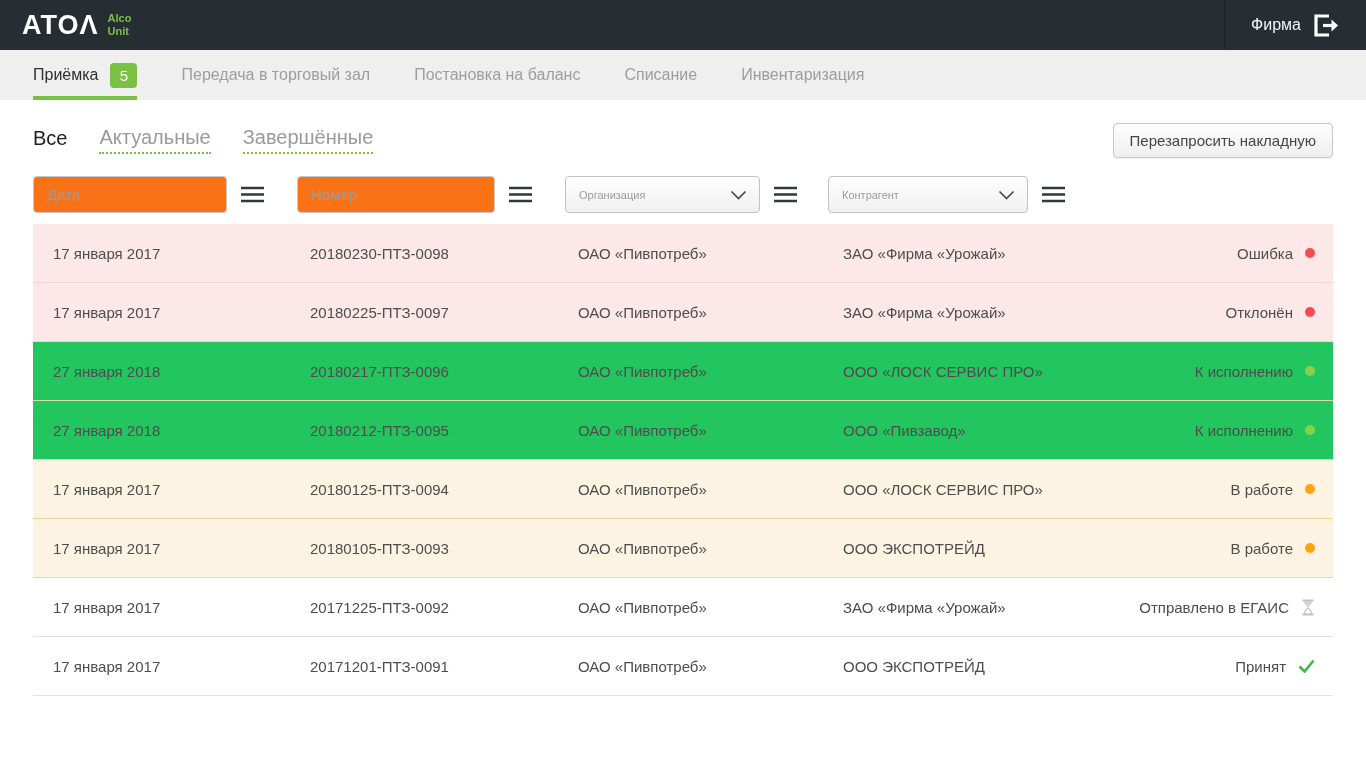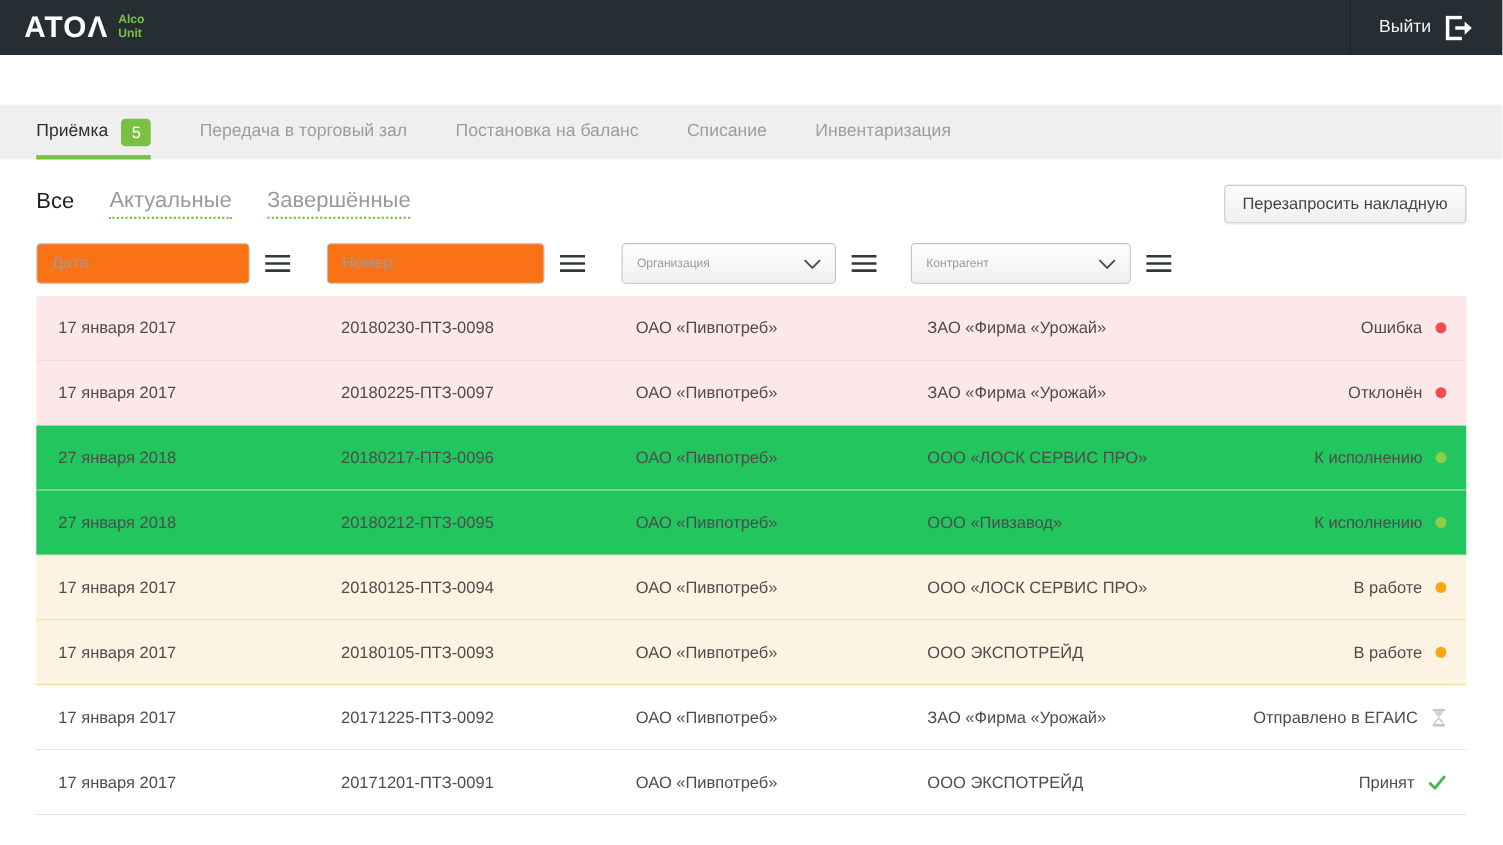--- a/index.html
+++ b/index.html
@@ -15,21 +15,21 @@
   .menu-item { display:flex; align-items:center; gap:10px; padding:0 28px; font-size:16px; color:#eef1f2; cursor:pointer; position:relative; }
   .menu-item.active { background:#171b1e; }
   .menu-item.active .notch { position:absolute; bottom:0; left:50%; margin-left:-8px; width:0; height:0;
       border-left:8px solid transparent; border-right:8px solid transparent; border-bottom:8px solid #fdfdfd; }
   .alert-badge { width:19px; height:19px; border-radius:50%; background:#68b82f; color:#fff; font-size:13px; font-weight:bold;
       display:flex; align-items:center; justify-content:center; }
   .logout { margin-left:auto; display:flex; align-items:center; gap:12px; padding:0 26px; font-size:16px; color:#f2f4f5;
       border-left:1px solid #1b2024; cursor:pointer; }
 
   
-  .tabbar { height:50px; background:#efefef; display:flex; align-items:stretch; padding:0 33px;margin-top:45px; }
+  .tabbar { height:50px; background:#efefef; display:flex; align-items:stretch; padding:0 33px; }
   .tab { display:flex; align-items:center; gap:12px; margin-right:44px; font-size:16px; color:#9d9d9d; cursor:pointer;
       border-bottom:4px solid transparent; padding-top:4px; }
   .tab.active { color:#2f2f2f; border-bottom-color:#7ac143; }
   .count-badge { min-width:27px; height:25px; padding:0 6px; border-radius:4px; background:#7ac143; color:#fff;
       font-size:15px; display:flex; align-items:center; justify-content:center; }
 
   
   .view-row { display:flex; align-items:center; padding:22px 33px 0 33px; height:58px; }
   .view-link { font-size:20px; color:#9a9a9a; margin-right:32px; cursor:pointer; border-bottom:2px dotted #7ac143; padding-bottom:3px; }
   .view-link.active { color:#1f1f1f; border-bottom:none; font-weight:400; }
@@ -74,21 +74,21 @@
 
   <header class="topbar">
     <div class="logo">
       <span class="logo-main">ATOΛ</span>
       <span class="logo-sub">
         <span>Alco</span>
         <span>Unit</span>
       </span>
     </div>
     <div class="logout">
-      <span>Выйти</span>
+      <span>Фирма</span>
       <span style="display:flex;">
         <svg width="27" height="23" viewBox="0 0 27 23">
           <path d="M16 2 H3 V21 H16" fill="none" stroke="#fff" stroke-width="3.2"></path>
           <path d="M10 11.5 H20" stroke="#fff" stroke-width="3.2"></path>
           <path d="M18.5 5.5 L25 11.5 L18.5 17.5 Z" fill="#fff"></path>
         </svg>
       </span>
     </div>
   </header>
 

